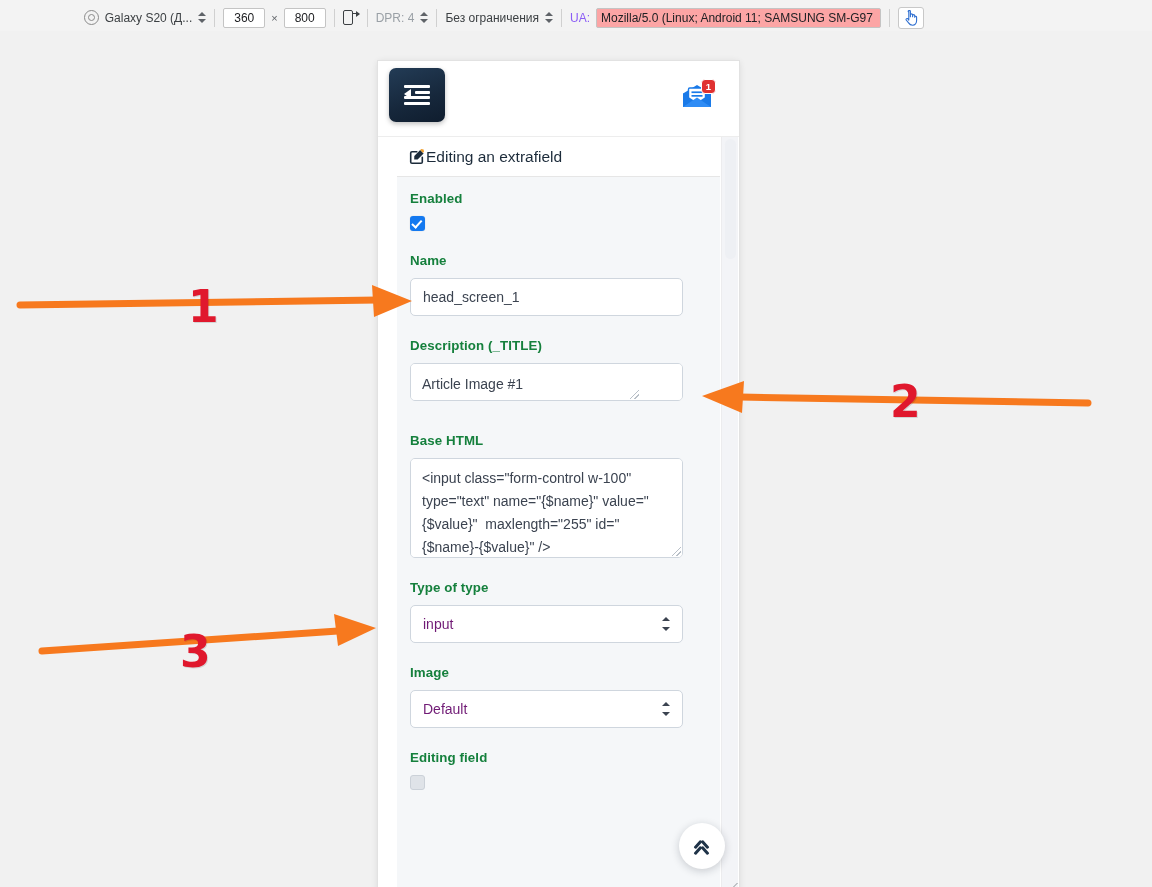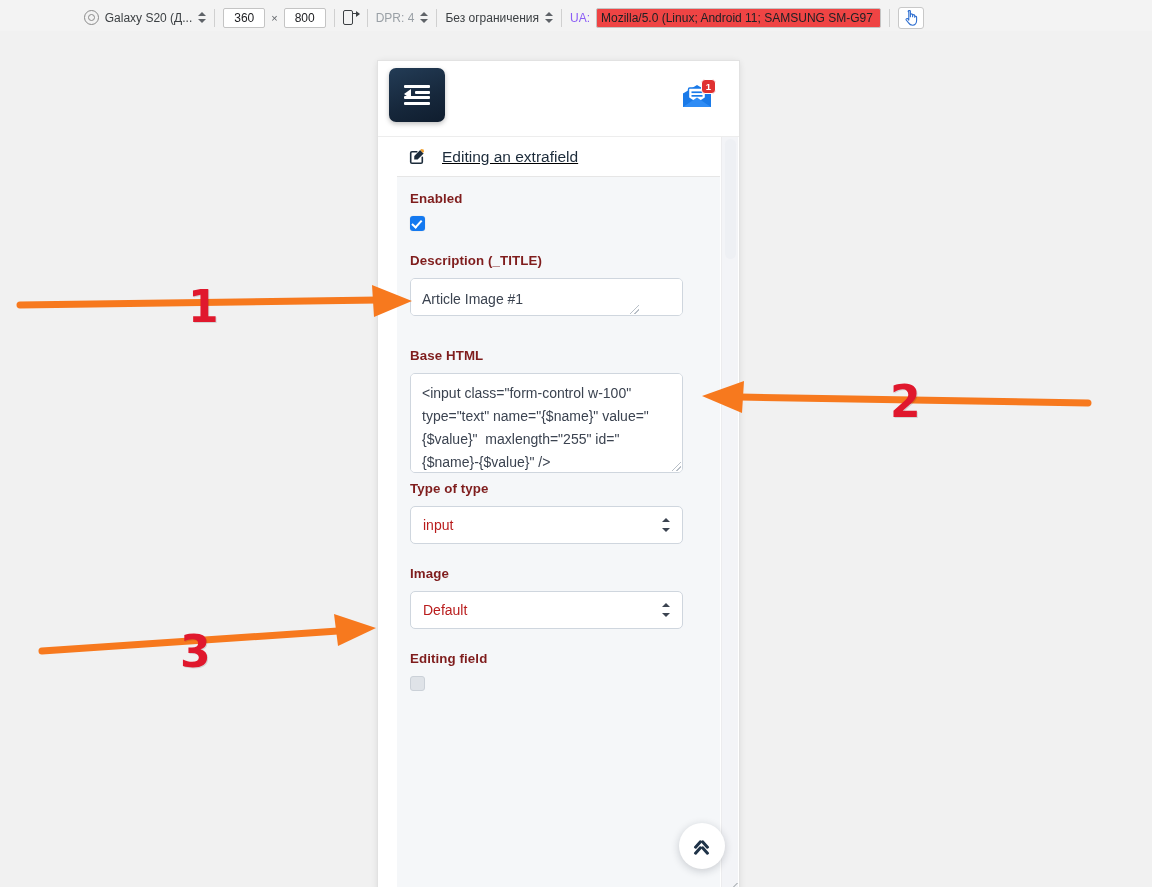--- a/index.html
+++ b/index.html
@@ -77,21 +77,21 @@
   }
   .dt-rotate .arr2 {
     position: absolute; right: 2px; top: 4px;
     width: 5px; height: 1.6px; background: #3c4043;
   }
   .dt-dim { color: #9aa0a6; }
   .dt-ua-label { color: #8b5cf6; }
   .dt-ua-input {
     width: 285px; height: 20px;
     border: 1px solid #c4c4c4; border-radius: 2px;
-    background: #ef4444; color: #202124;
+    background: #fca5a5; color: #202124;
     font-size: 12px; font-family: "Liberation Sans", sans-serif;
     padding: 0 4px;
   }
   .dt-touch {
     width: 26px; height: 22px;
     border: 1px solid #c8c8c8; border-radius: 3px;
     background: #fff;
     display: flex; align-items: center; justify-content: center;
   }
 
@@ -155,37 +155,37 @@
     border: 1.5px solid #fff;
   }
 
   
   .page-titlebar {
     position: absolute; left: 19px; top: 76px;
     width: 323px; height: 40px;
     background: #ffffff;
     border-bottom: 1px solid #e6e6e6;
     display: flex; align-items: center;
-    padding-left: 12px; gap: 16px; text-decoration: underline;
+    padding-left: 12px; gap: 0;
   }
   .page-title-text {
     font-size: 15.5px; color: #1c2b3a;
   }
 
   
   .form-body {
     position: absolute; left: 19px; top: 116px;
     width: 323px; height: 722px;
     background: #f5f7f9;
     padding: 14px 0 0 0;
     overflow: hidden;
   }
   .scroll-inner { padding: 0 13px; }
   .field-label {
-    font-size: 13.3px; font-weight: bold; color: #7f1d1d;
+    font-size: 13.3px; font-weight: bold; color: #15803d;
     margin: 0 0 10px 0; letter-spacing: .1px;
   }
   .group { margin-bottom: 22px; }
   .cb {
     width: 15px; height: 15px; border-radius: 3px;
     background: #1479f0; position: relative;
     box-shadow: 0 0 0 .5px rgba(0,0,0,.06);
   }
   .cb::after {
     content: ""; position: absolute;
@@ -224,21 +224,21 @@
     width: 9px; height: 9px; pointer-events: none;
     background:
       linear-gradient(135deg, transparent 45%, #b9c0c8 45%, #b9c0c8 55%, transparent 55%),
       linear-gradient(135deg, transparent 70%, #b9c0c8 70%, #b9c0c8 80%, transparent 80%);
   }
   .sel-wrap { position: relative; width: 273px; }
   .sel {
     width: 273px; height: 38px;
     background: #fff;
     border: 1px solid #cfd6de; border-radius: 5px;
-    font-size: 14px; color: #b91c1c;
+    font-size: 14px; color: #701a75;
     font-family: "Liberation Sans", sans-serif;
     padding: 0 12px;
     display: flex; align-items: center;
   }
   .sel-caret {
     position: absolute; right: 12px; top: 12px;
     width: 9px; height: 14px;
   }
   .sel-caret::before, .sel-caret::after {
     content: ""; position: absolute; left: 0;
@@ -401,30 +401,34 @@
     </div>
 
     <div class="form-body">
       <div class="scroll-inner">
 
         <div class="group">
           <div class="field-label">Enabled</div>
           <div class="cb"></div>
         </div>
 
+        <div class="group">
+          <div class="field-label">Name</div>
+          <input class="txt-input" value="head_screen_1" style="">
+        </div>
 
         <div class="group" style="margin-bottom:32px">
           <div class="field-label">Description (_TITLE)</div>
           <div style="position:relative;width:231px">
             <textarea class="txt-area" rows="1" style="height: 38px; padding-top: 9px;">Article Image #1</textarea>
             <span class="ta-grip"></span>
           </div>
         </div>
 
-        <div class="group" style="margin-bottom:8px">
+        <div class="group" style="margin-bottom:22px">
           <div class="field-label">Base HTML</div>
           <div style="position:relative;width:273px">
             <textarea class="txt-area" style="height: 100px;">&lt;input class="form-control w-100" type="text" name="{$name}" value="{$value}"  maxlength="255" id="{$name}-{$value}" /&gt;</textarea>
             <span class="ta-grip"></span>
           </div>
         </div>
 
         <div class="group">
           <div class="field-label">Type of type</div>
           <div class="sel-wrap">

